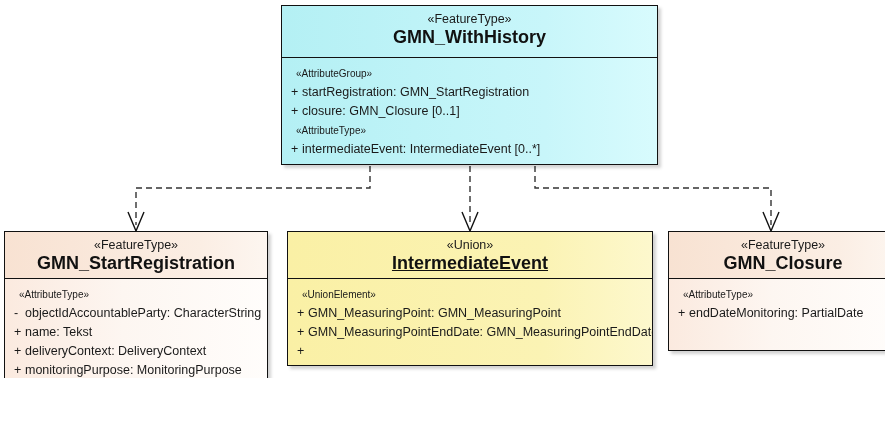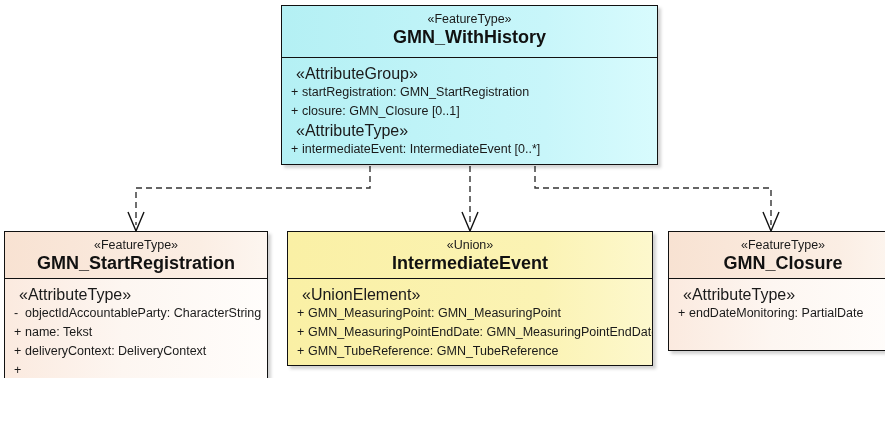--- a/index.html
+++ b/index.html
@@ -37,27 +37,28 @@
     white-space: nowrap;
   }
   .class-name {
     font-size: 18px;
     font-weight: bold;
     color: #111111;
     line-height: 18px;
     white-space: nowrap;
   }
   .class-name.underlined {
+    text-decoration: underline;
   }
   .uml-body {
     box-sizing: border-box;
     padding-top: 6px;
   }
   .group-label {
-    font-size: 16px;
+    font-size: 10px;
     color: #1a1a1a;
     line-height: 19px;
     padding-left: 14px;
     white-space: nowrap;
   }
   .attr-row {
     display: flex;
     line-height: 19px;
     font-size: 12.5px;
     color: #1a1a1a;
@@ -188,20 +189,21 @@
       <div class="attr-row">
         <span class="attr-vis">+</span>
         <span class="attr-text">name: Tekst</span>
       </div>
       <div class="attr-row">
         <span class="attr-vis">+</span>
         <span class="attr-text">deliveryContext: DeliveryContext</span>
       </div>
       <div class="attr-row">
         <span class="attr-vis">+</span>
+        <span class="attr-text">monitoringPurpose: MonitoringPurpose</span>
       </div>
       <div class="attr-row">
         <span class="attr-vis">+</span>
       </div>
       <div class="attr-row">
         <span class="attr-vis">+</span>
       </div>
     </div>
   </div>
 
@@ -215,21 +217,20 @@
       <div class="attr-row">
         <span class="attr-vis">+</span>
         <span class="attr-text">GMN_MeasuringPoint: GMN_MeasuringPoint</span>
       </div>
       <div class="attr-row">
         <span class="attr-vis">+</span>
         <span class="attr-text">GMN_MeasuringPointEndDate: GMN_MeasuringPointEndDate</span>
       </div>
       <div class="attr-row">
         <span class="attr-vis">+</span>
-        <span class="attr-text">GMN_TubeReference: GMN_TubeReference</span>
       </div>
     </div>
   </div>
 
   <div class="uml-class" id="box-closure">
     <div class="uml-header">
       <div class="stereotype">«FeatureType»</div>
       <div class="class-name">GMN_Closure</div>
     </div>
     <div class="uml-body">

